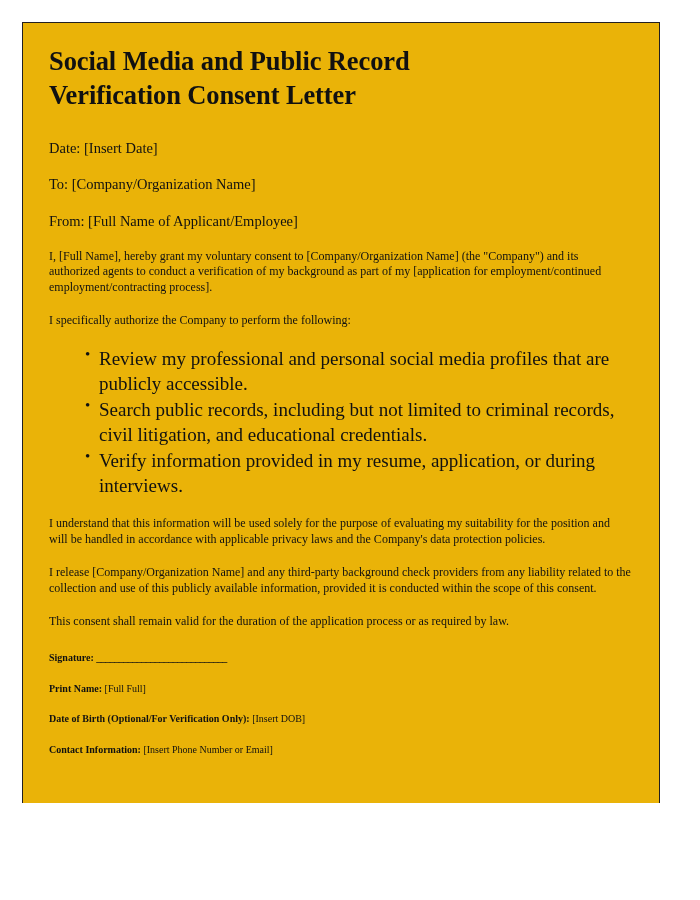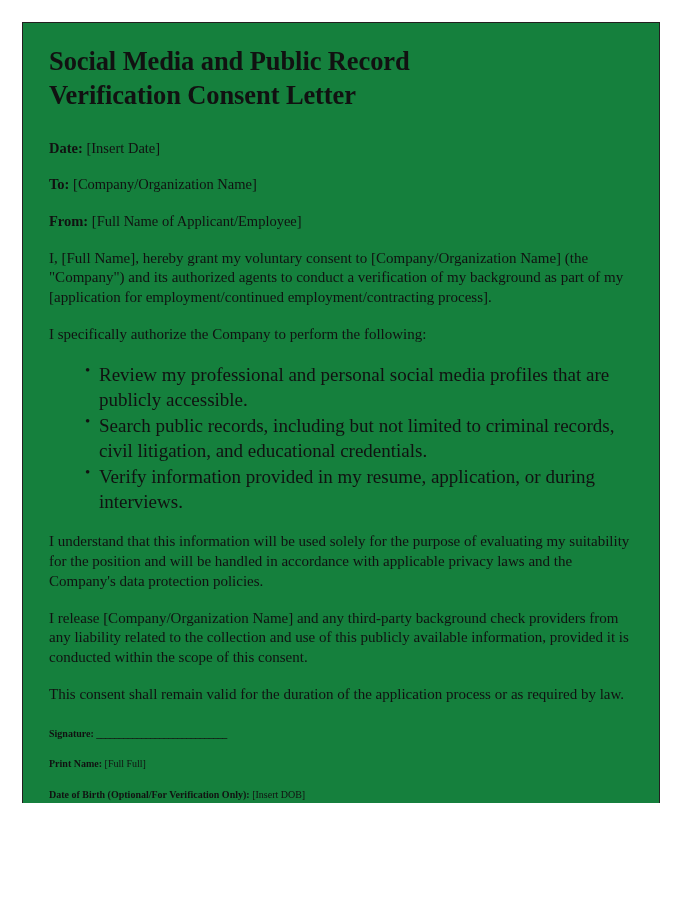--- a/index.html
+++ b/index.html
@@ -17,21 +17,21 @@
   }
 
   
   .page-sheet {
     position: absolute;
     left: 22px;
     top: 22px;
     width: 638px;
     height: 781px;
     box-sizing: border-box;
-    background: #15803d;
+    background: #eab308;
     border: 1px solid #231f20;
     border-bottom: none;
     overflow: hidden;
   }
 
   .page-inner {
     padding: 22px 28px 0 26px;
   }
 
   
@@ -44,30 +44,30 @@
     max-width: 470px;
   }
 
   
   .meta-line {
     font-size: 14.5px;
     line-height: 1.35;
     margin: 0 0 17px 0;
   }
   .meta-line .field-label {
-    font-weight: bold;
+    font-weight: normal;
   }
   .meta-line .field-value {
     font-weight: normal;
     margin-top: 20px;
   }
 
   
   .body-para {
-    font-size: 15px;
+    font-size: 12px;
     line-height: 1.32;
     margin: 0 0 17px 0;
     text-align: left;
   }
   .body-para.tight-before-list {
   }
 
   
   .auth-list {
     margin: 0 0 18px 0;

